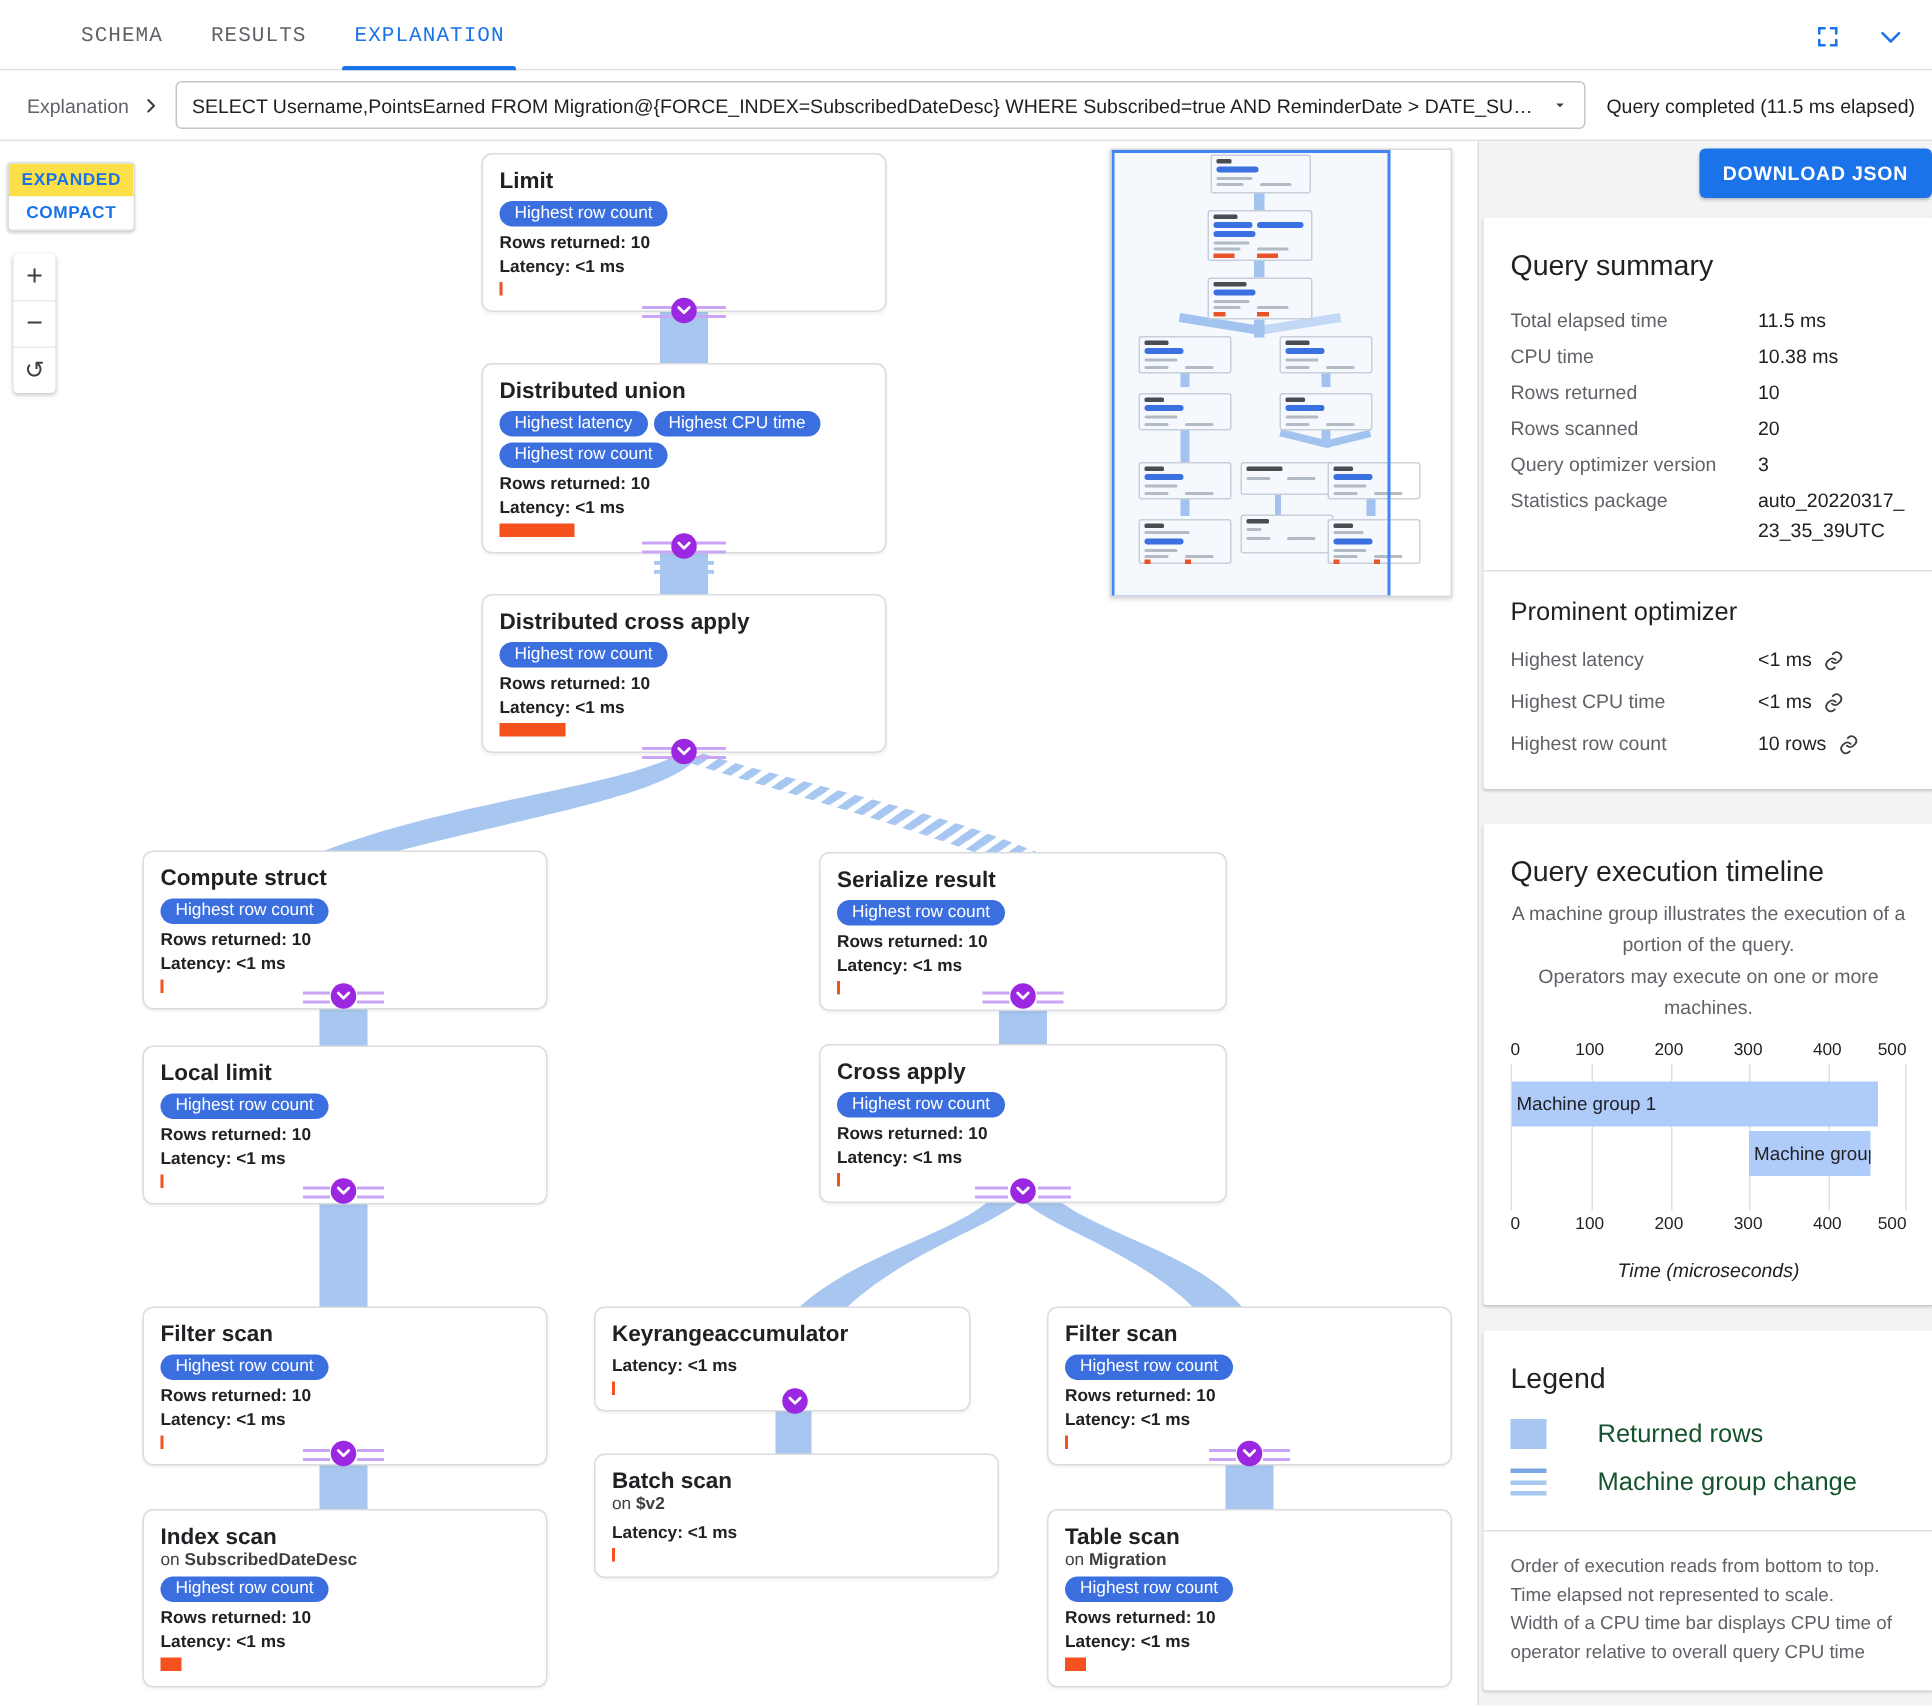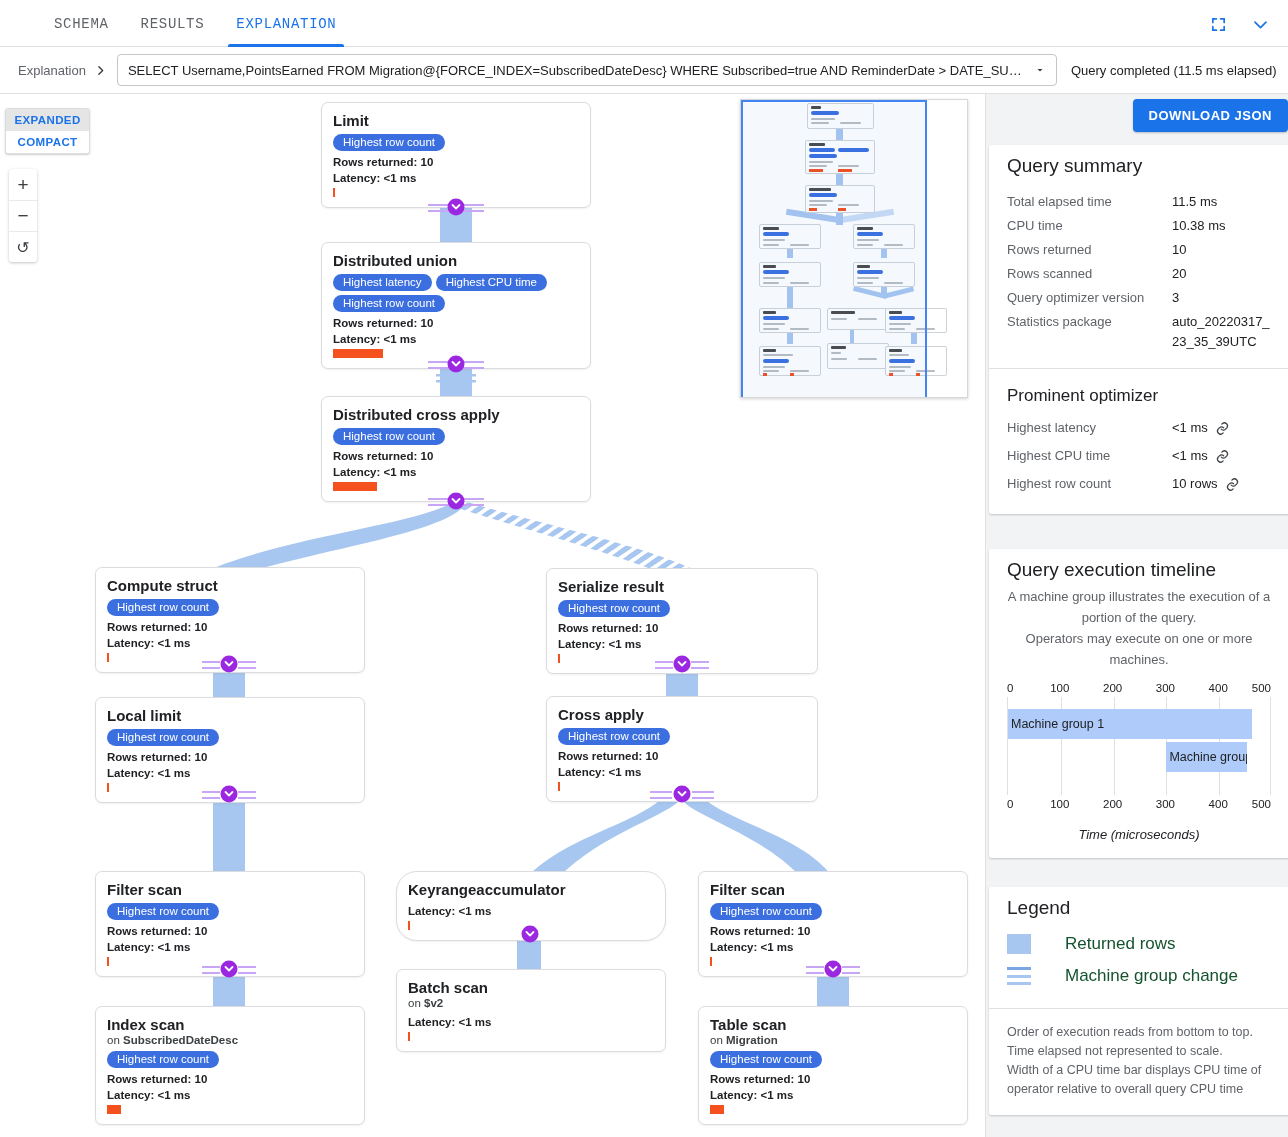--- a/index.html
+++ b/index.html
@@ -70,21 +70,21 @@
     position:absolute; left:5px; top:14px; width:85px;
     border:1px solid #dadce0; border-radius:3px; background:#fff;
     box-shadow:0 1px 2px rgba(60,64,67,.25); overflow:hidden; z-index:30;
   }
   .mode-btn{
     height:22px; display:flex; align-items:center; justify-content:center;
     font-size:11.5px; font-weight:600; letter-spacing:.4px; color:#1a73e8;
     cursor:pointer; background:#fff; border:none; width:100%;
     font-family:"Liberation Sans", sans-serif;
   }
-  .mode-btn.active{ background:#e5e5e5;text-align:right; }
+  .mode-btn.active{ background:#fde047;text-align:right; }
   .zoomctl{
     position:absolute; left:9px; top:75px; width:28px;
     border-radius:3px; background:#fff;
     box-shadow:0 1px 3px rgba(60,64,67,.3); z-index:30; overflow:hidden;
   }
   .zoomctl div{
     height:31px; display:flex; align-items:center; justify-content:center;
     cursor:pointer; font-size:19px; color:#3c4043; user-select:none;
   }
   .zoomctl div+div{ border-top:1px solid #e8eaed; }
@@ -138,21 +138,21 @@
   .dl-btn{
     background:#1a73e8; color:#fff; border:none; border-radius:4px;
     font-size:13px; font-weight:600; letter-spacing:.5px;
     padding:9px 16px; cursor:pointer; box-shadow:0 1px 2px rgba(60,64,67,.3);
     font-family:"Liberation Sans", sans-serif; white-space:nowrap;
   }
   .card{
     position:absolute; left:3px; width:300px; background:#fff;
     box-shadow:0 1px 2px rgba(60,64,67,.25); border-radius:2px;
   }
-  .card-pad{ padding:8px 18px 16px 18px; }
+  .card-pad{ padding:20px 18px 16px 18px; }
   .card-h{ font-size:19px; color:#202124; line-height:25px; margin:0 0 12px 0; font-weight:normal;}
   .kv{ display:flex; font-size:13px; line-height:24px; }
   .kv .k{ color:#5f6368; width:165px; flex:none;}
   .kv .v{ color:#202124; flex:1; }
   .kv .v.wrapv{ word-break:break-all; line-height:20px; padding-top:2px;}
   .divider{ height:1px; background:#e0e0e0; }
   .po-row{ display:flex; align-items:center; font-size:13px; line-height:28px;}
   .po-row .k{ color:#5f6368; width:165px; flex:none;}
   .po-row .v{ color:#202124; }
   .po-row .lnk{ margin-left:7px; display:inline-flex; cursor:pointer;}
@@ -581,21 +581,21 @@
           <span class="badge">Highest row count</span>
         </div>
         <div class="rows">Rows returned: 10</div>
         <div class="metrics">
           <div class="metric">
             <div class="metric-label">Latency: &lt;1 ms</div>
             <div class="metric-bar" style="width:2px"></div>
           </div>
         </div>
       </div>
-      <div class="node" style="left: 396px; top: 777px; width: 270px; border-radius: 21px;">
+      <div class="node" style="left: 396px; top: 777px; width: 251px;">
         <div class="node-title">Keyrangeaccumulator</div>
         <div style="height:4px"></div>
         <div class="metrics">
           <div class="metric">
             <div class="metric-label">Latency: &lt;1 ms</div>
             <div class="metric-bar" style="width:2px"></div>
           </div>
         </div>
       </div>
       <div class="node" style="left: 698px; top: 777px; width: 270px;">

